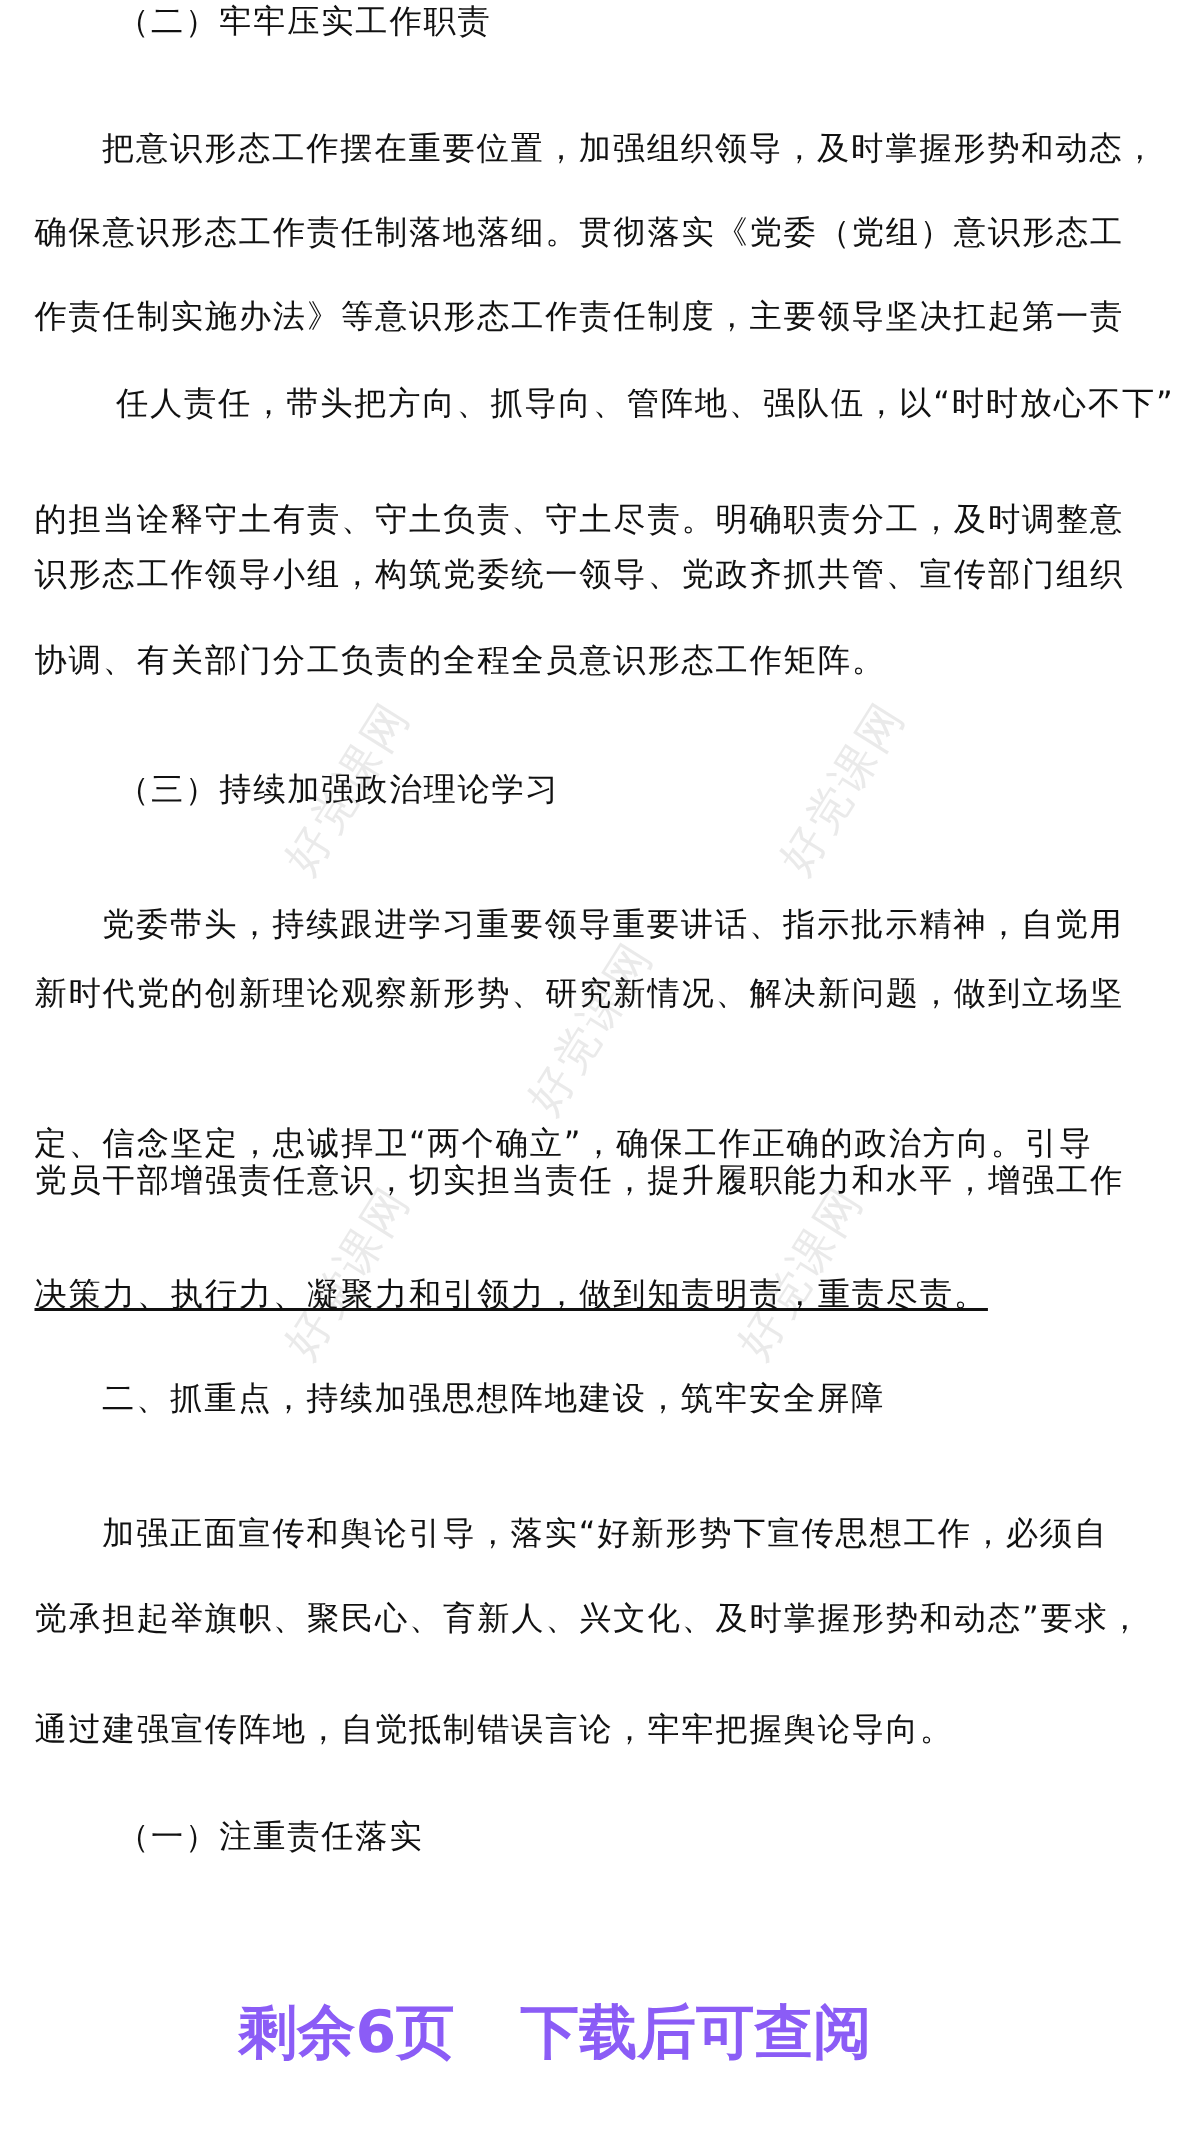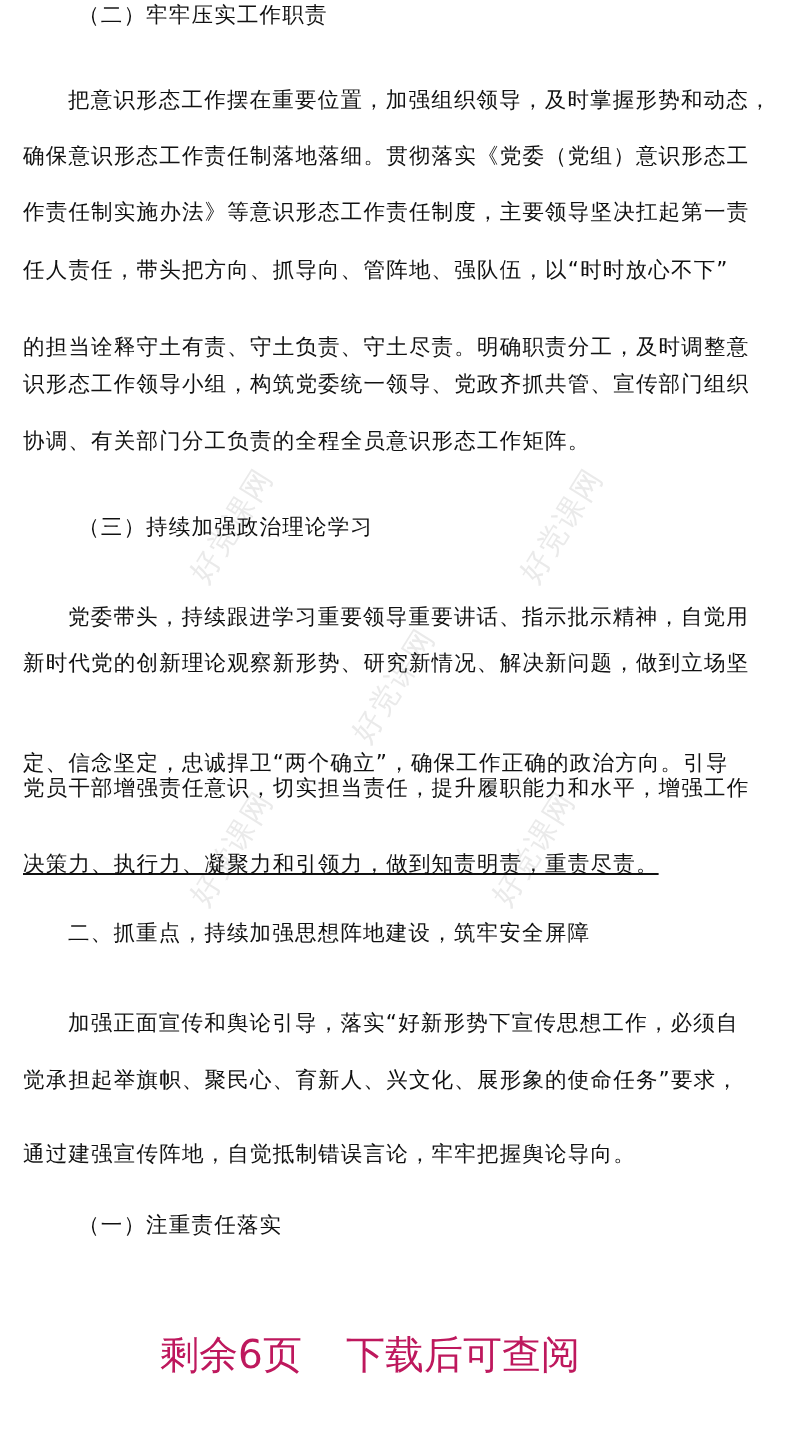--- a/index.html
+++ b/index.html
@@ -3,21 +3,21 @@
 <meta charset="utf-8">
 <style>
   html, body { margin: 0; padding: 0; background: #ffffff; }
   body { width: 800px; height: 1434px; position: relative; overflow: hidden;
          font-family: "DejaVu Sans", "Liberation Sans", sans-serif; color: #111111; }
   .line { position: absolute; left: 23px; width: 760px; font-size: 21.5px; line-height: 30px;
           white-space: nowrap; letter-spacing: 1.2px; }
   .indent { left: 68px; }
   .heading { left: 78px; }
   .footer { position: absolute; top: 1328px; left: 0; width: 740px; text-align: center;
-            font-size: 39px; font-weight: normal; color: #be185d; letter-spacing: 0px;
+            font-size: 39px; font-weight: bold; color: #8b5cf6; letter-spacing: 0px;
             font-family: "DejaVu Sans", sans-serif; }
   .footer span { display: inline-block; }
   .footer .gap { width: 44px; }
   .wm { position: absolute; font-size: 30px; color: rgba(180,180,180,0.28);
         transform: rotate(-58deg); white-space: nowrap; pointer-events: none;
         letter-spacing: 2px; }
 </style>
 </head>
 <body>
 
@@ -27,41 +27,41 @@
 <div class="wm" style="left:168px; top:828px;">好党课网</div>
 <div class="wm" style="left:470px; top:828px;">好党课网</div>
 
 <div>
   <div class="line heading" style="top:0px;">（二）牢牢压实工作职责</div>
 
   <div>
     <div class="line indent" style="top:85px;">把意识形态工作摆在重要位置，加强组织领导，及时掌握形势和动态，</div>
     <div class="line" style="top:141px;">确保意识形态工作责任制落地落细。贯彻落实《党委（党组）意识形态工</div>
     <div class="line" style="top:198px;font-family:Liberation Mono, monospace;">作责任制实施办法》等意识形态工作责任制度，主要领导坚决扛起第一责</div>
-    <div class="line" style="top:255px;">任人责任，带头把方向、抓导向、管阵地、强队伍，以“时时放心不下”</div>
+    <div class="line" style="top:255px;text-align:right;">任人责任，带头把方向、抓导向、管阵地、强队伍，以“时时放心不下”</div>
     <div class="line" style="top:332px;">的担当诠释守土有责、守土负责、守土尽责。明确职责分工，及时调整意</div>
     <div class="line" style="top:369px;">识形态工作领导小组，构筑党委统一领导、党政齐抓共管、宣传部门组织</div>
     <div class="line" style="top:426px;">协调、有关部门分工负责的全程全员意识形态工作矩阵。</div>
   </div>
 
   <div class="line heading" style="top:512px;">（三）持续加强政治理论学习</div>
 
   <div>
     <div class="line indent" style="top:602px;">党委带头，持续跟进学习重要领导重要讲话、指示批示精神，自觉用</div>
     <div class="line" style="top:648px;">新时代党的创新理论观察新形势、研究新情况、解决新问题，做到立场坚</div>
     <div class="line" style="top:716px;margin-top:32px;">定、信念坚定，忠诚捍卫“两个确立”，确保工作正确的政治方向。引导</div>
     <div class="line" style="top:773px;">党员干部增强责任意识，切实担当责任，提升履职能力和水平，增强工作</div>
     <div class="line" style="top:849px;text-decoration:underline;">决策力、执行力、凝聚力和引领力，做到知责明责，重责尽责。</div>
   </div>
 
   <div class="line indent" style="top:918px;">二、抓重点，持续加强思想阵地建设，筑牢安全屏障</div>
 
   <div>
     <div class="line indent" style="top:1008px;">加强正面宣传和舆论引导，落实“好新形势下宣传思想工作，必须自</div>
-    <div class="line" style="top:1065px;">觉承担起举旗帜、聚民心、育新人、兴文化、展形象的使命任务”要求，</div>
+    <div class="line" style="top:1065px;">觉承担起举旗帜、聚民心、育新人、兴文化、及时掌握形势和动态”要求，</div>
     <div class="line" style="top:1122px;margin-top:17px;">通过建强宣传阵地，自觉抵制错误言论，牢牢把握舆论导向。</div>
   </div>
 
   <div class="line heading" style="top:1210px;">（一）注重责任落实</div>
 </div>
 
 <div class="footer">
   <span>剩余6页</span><span class="gap"></span><span>下载后可查阅</span>
 </div>
 

